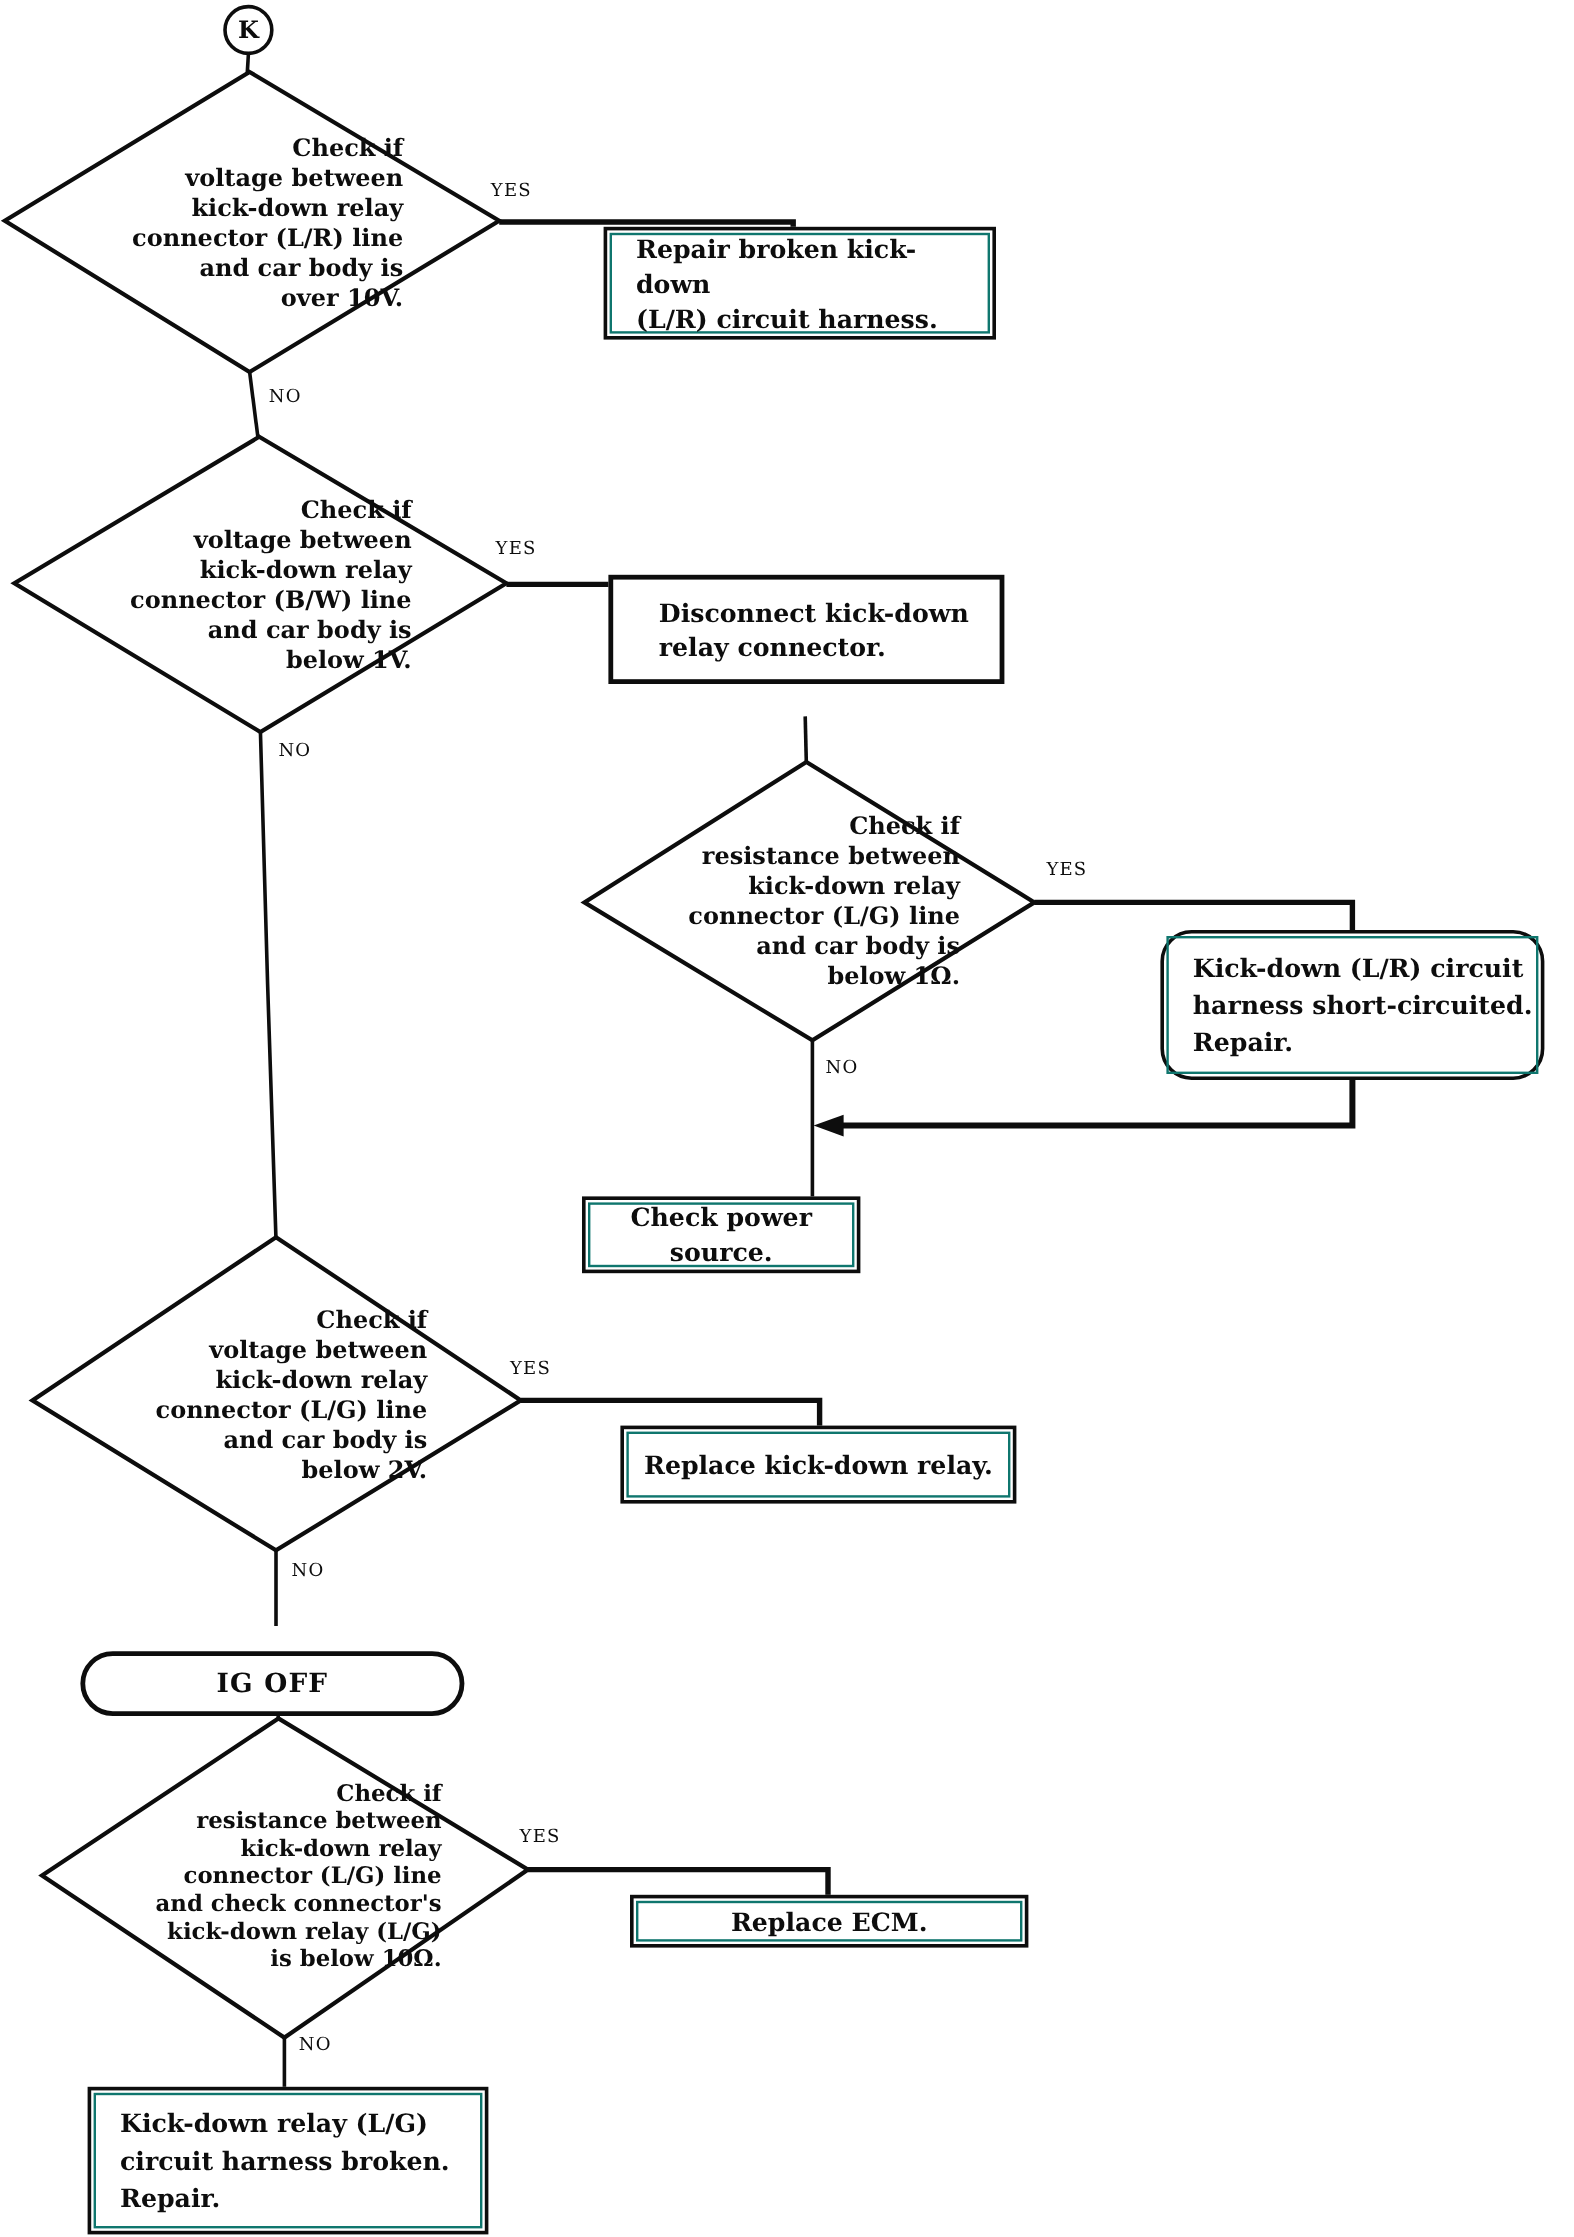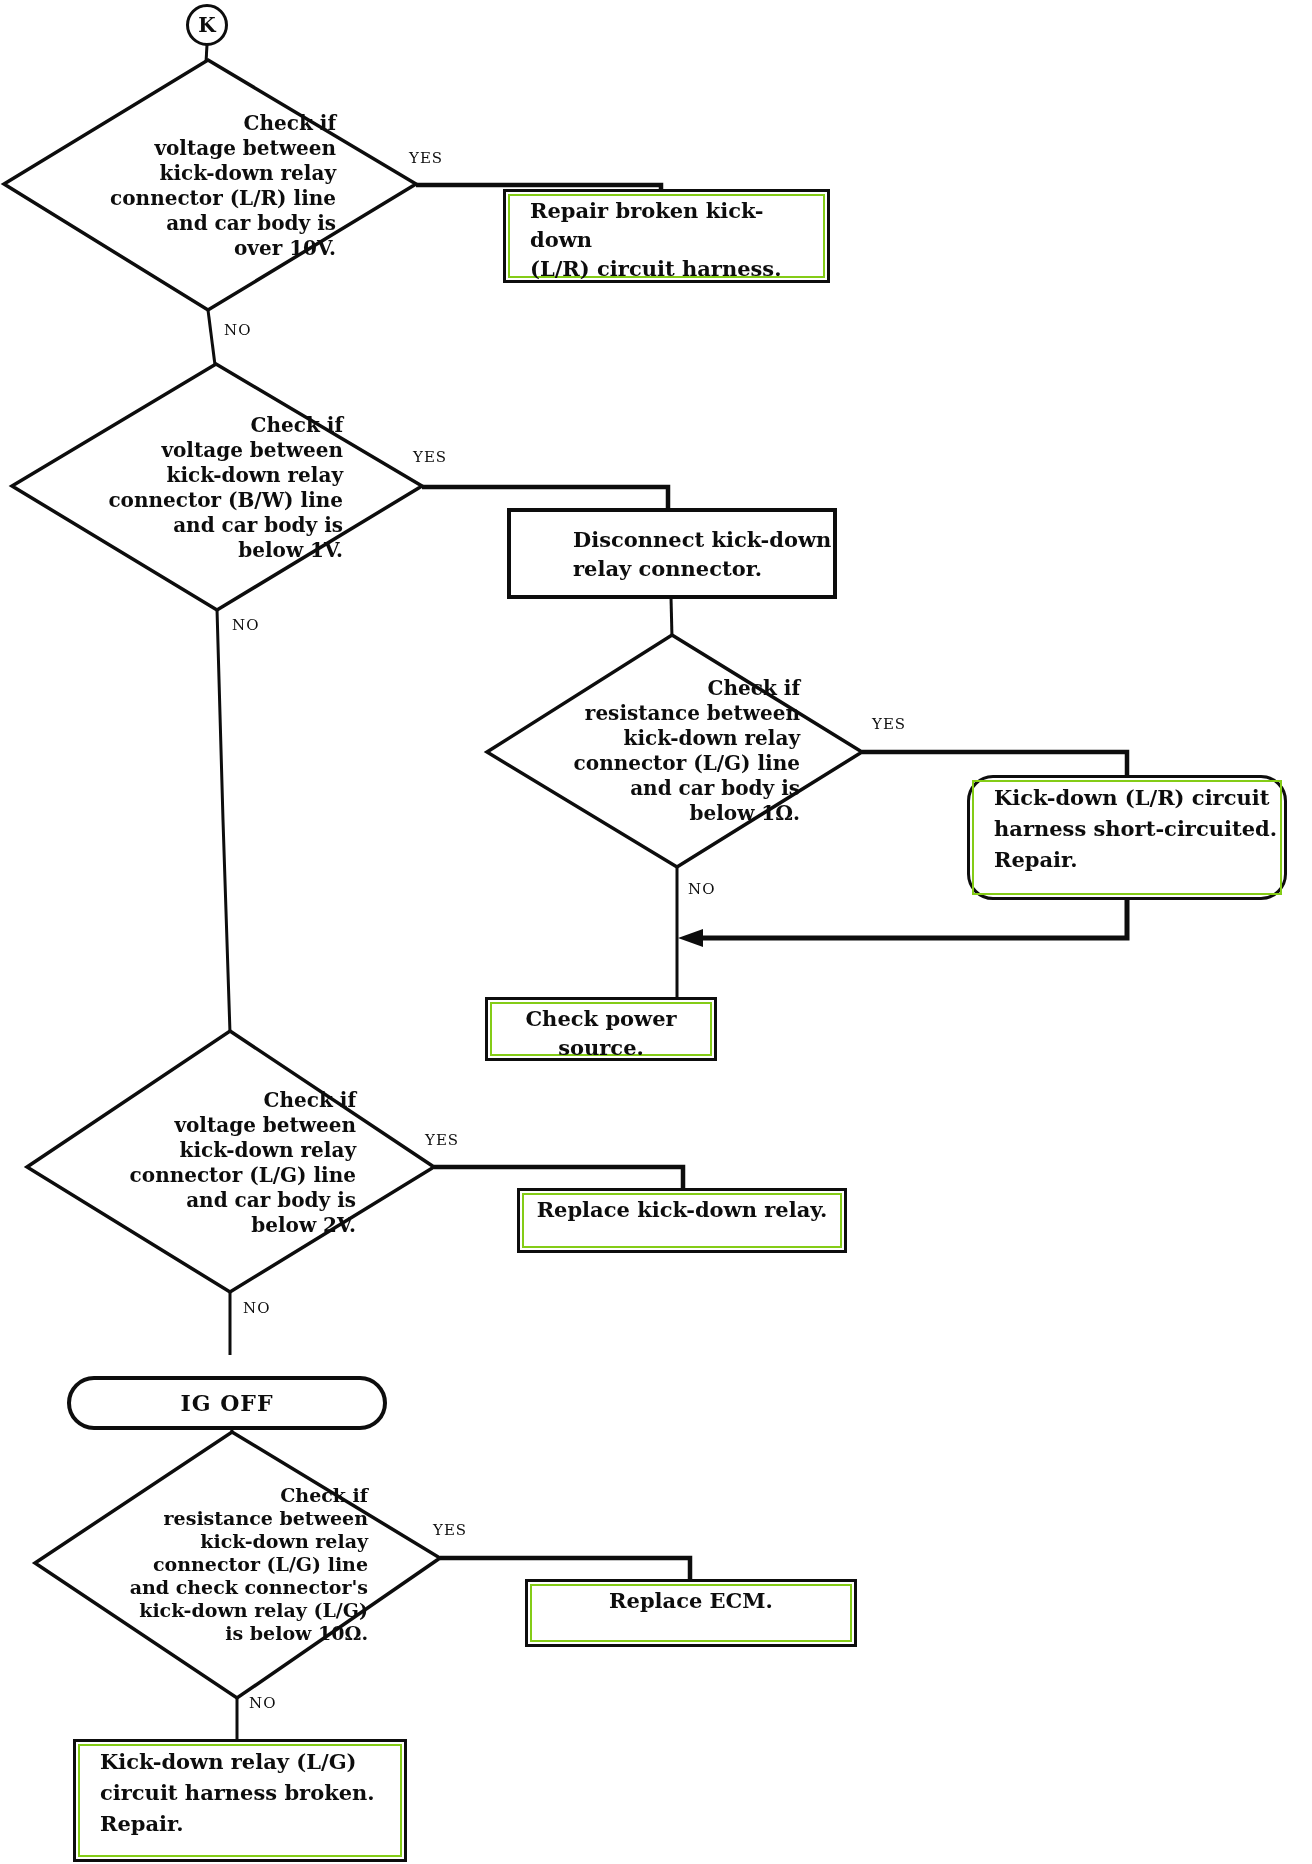--- a/index.html
+++ b/index.html
@@ -25,22 +25,22 @@
   }
   .pill{
     position:absolute;border:4px solid #0d0d0d;border-radius:28px;
     display:flex;align-items:center;justify-content:center;
     font-size:22px;font-weight:700;background:#fff;letter-spacing:1px;
   }
   .dbox{
     position:absolute;border:3px solid #0d0d0d;background:#fff;padding:2px;
   }
   .dbox .inner{
-    border:2px solid #84cc16;width:100%;height:100%;
-    display:flex;flex-direction:column;
+    border:2px solid #0f766e;width:100%;height:100%;
+    display:flex;flex-direction:column;justify-content:center;
   }
   .sbox{
     position:absolute;border:4px solid #0d0d0d;background:#fff;
     display:flex;flex-direction:column;justify-content:center;
   }
   .box-text{
     white-space:pre-line;font-size:21px;line-height:29px;font-weight:700;
   }
   .tleft{text-align:left;}
   .tcenter{text-align:center;}
@@ -122,21 +122,21 @@
   <div class="branch-label" style="left:433px;top:1521px;">YES</div>
   <div class="branch-label" style="left:249px;top:1694px;">NO</div>
 
   <div class="dbox" style="left:503px;top:189px;width:327px;height:94px;">
     <div class="inner">
         <div class="box-text tleft" style="padding-left:20px;">Repair broken kick-down
 (L/R) circuit harness.</div>
       </div>
   </div>
 
-  <div class="sbox" style="left:507px;top:508px;width:330px;height:91px;padding-left:24px;">
+  <div class="sbox" style="left:507px;top:479px;width:330px;height:91px;">
     <div class="box-text tleft" style="padding-left:38px;">Disconnect kick-down
 relay connector.</div>
   </div>
 
   <div class="dbox" style="left:967px;top:775px;width:320px;height:125px;border-radius:26px;">
     <div class="inner">
         <div class="box-text tleft" style="padding-left:20px;line-height:31px;">Kick-down (L/R) circuit
 harness short-circuited.
 Repair.</div>
       </div>
@@ -151,21 +151,21 @@
   <div class="dbox" style="left:485px;top:997px;width:232px;height:64px;">
     <div class="inner">
         <div class="box-text tcenter">Check power source.</div>
       </div>
   </div>
 
   <div class="pill" style="left:67px;top:1376px;width:320px;height:54px;">
     <span>IG OFF</span>
   </div>
 
-  <div class="dbox" style="left:525px;top:1579px;width:332px;height:68px;">
+  <div class="dbox" style="left:525px;top:1579px;width:332px;height:44px;">
     <div class="inner">
         <div class="box-text tcenter">Replace ECM.</div>
       </div>
   </div>
 
   <div class="dbox" style="left:73px;top:1739px;width:334px;height:123px;">
     <div class="inner">
         <div class="box-text tleft" style="padding-left:20px;line-height:31px;">Kick-down relay (L/G)
 circuit harness broken.
 Repair.</div>

